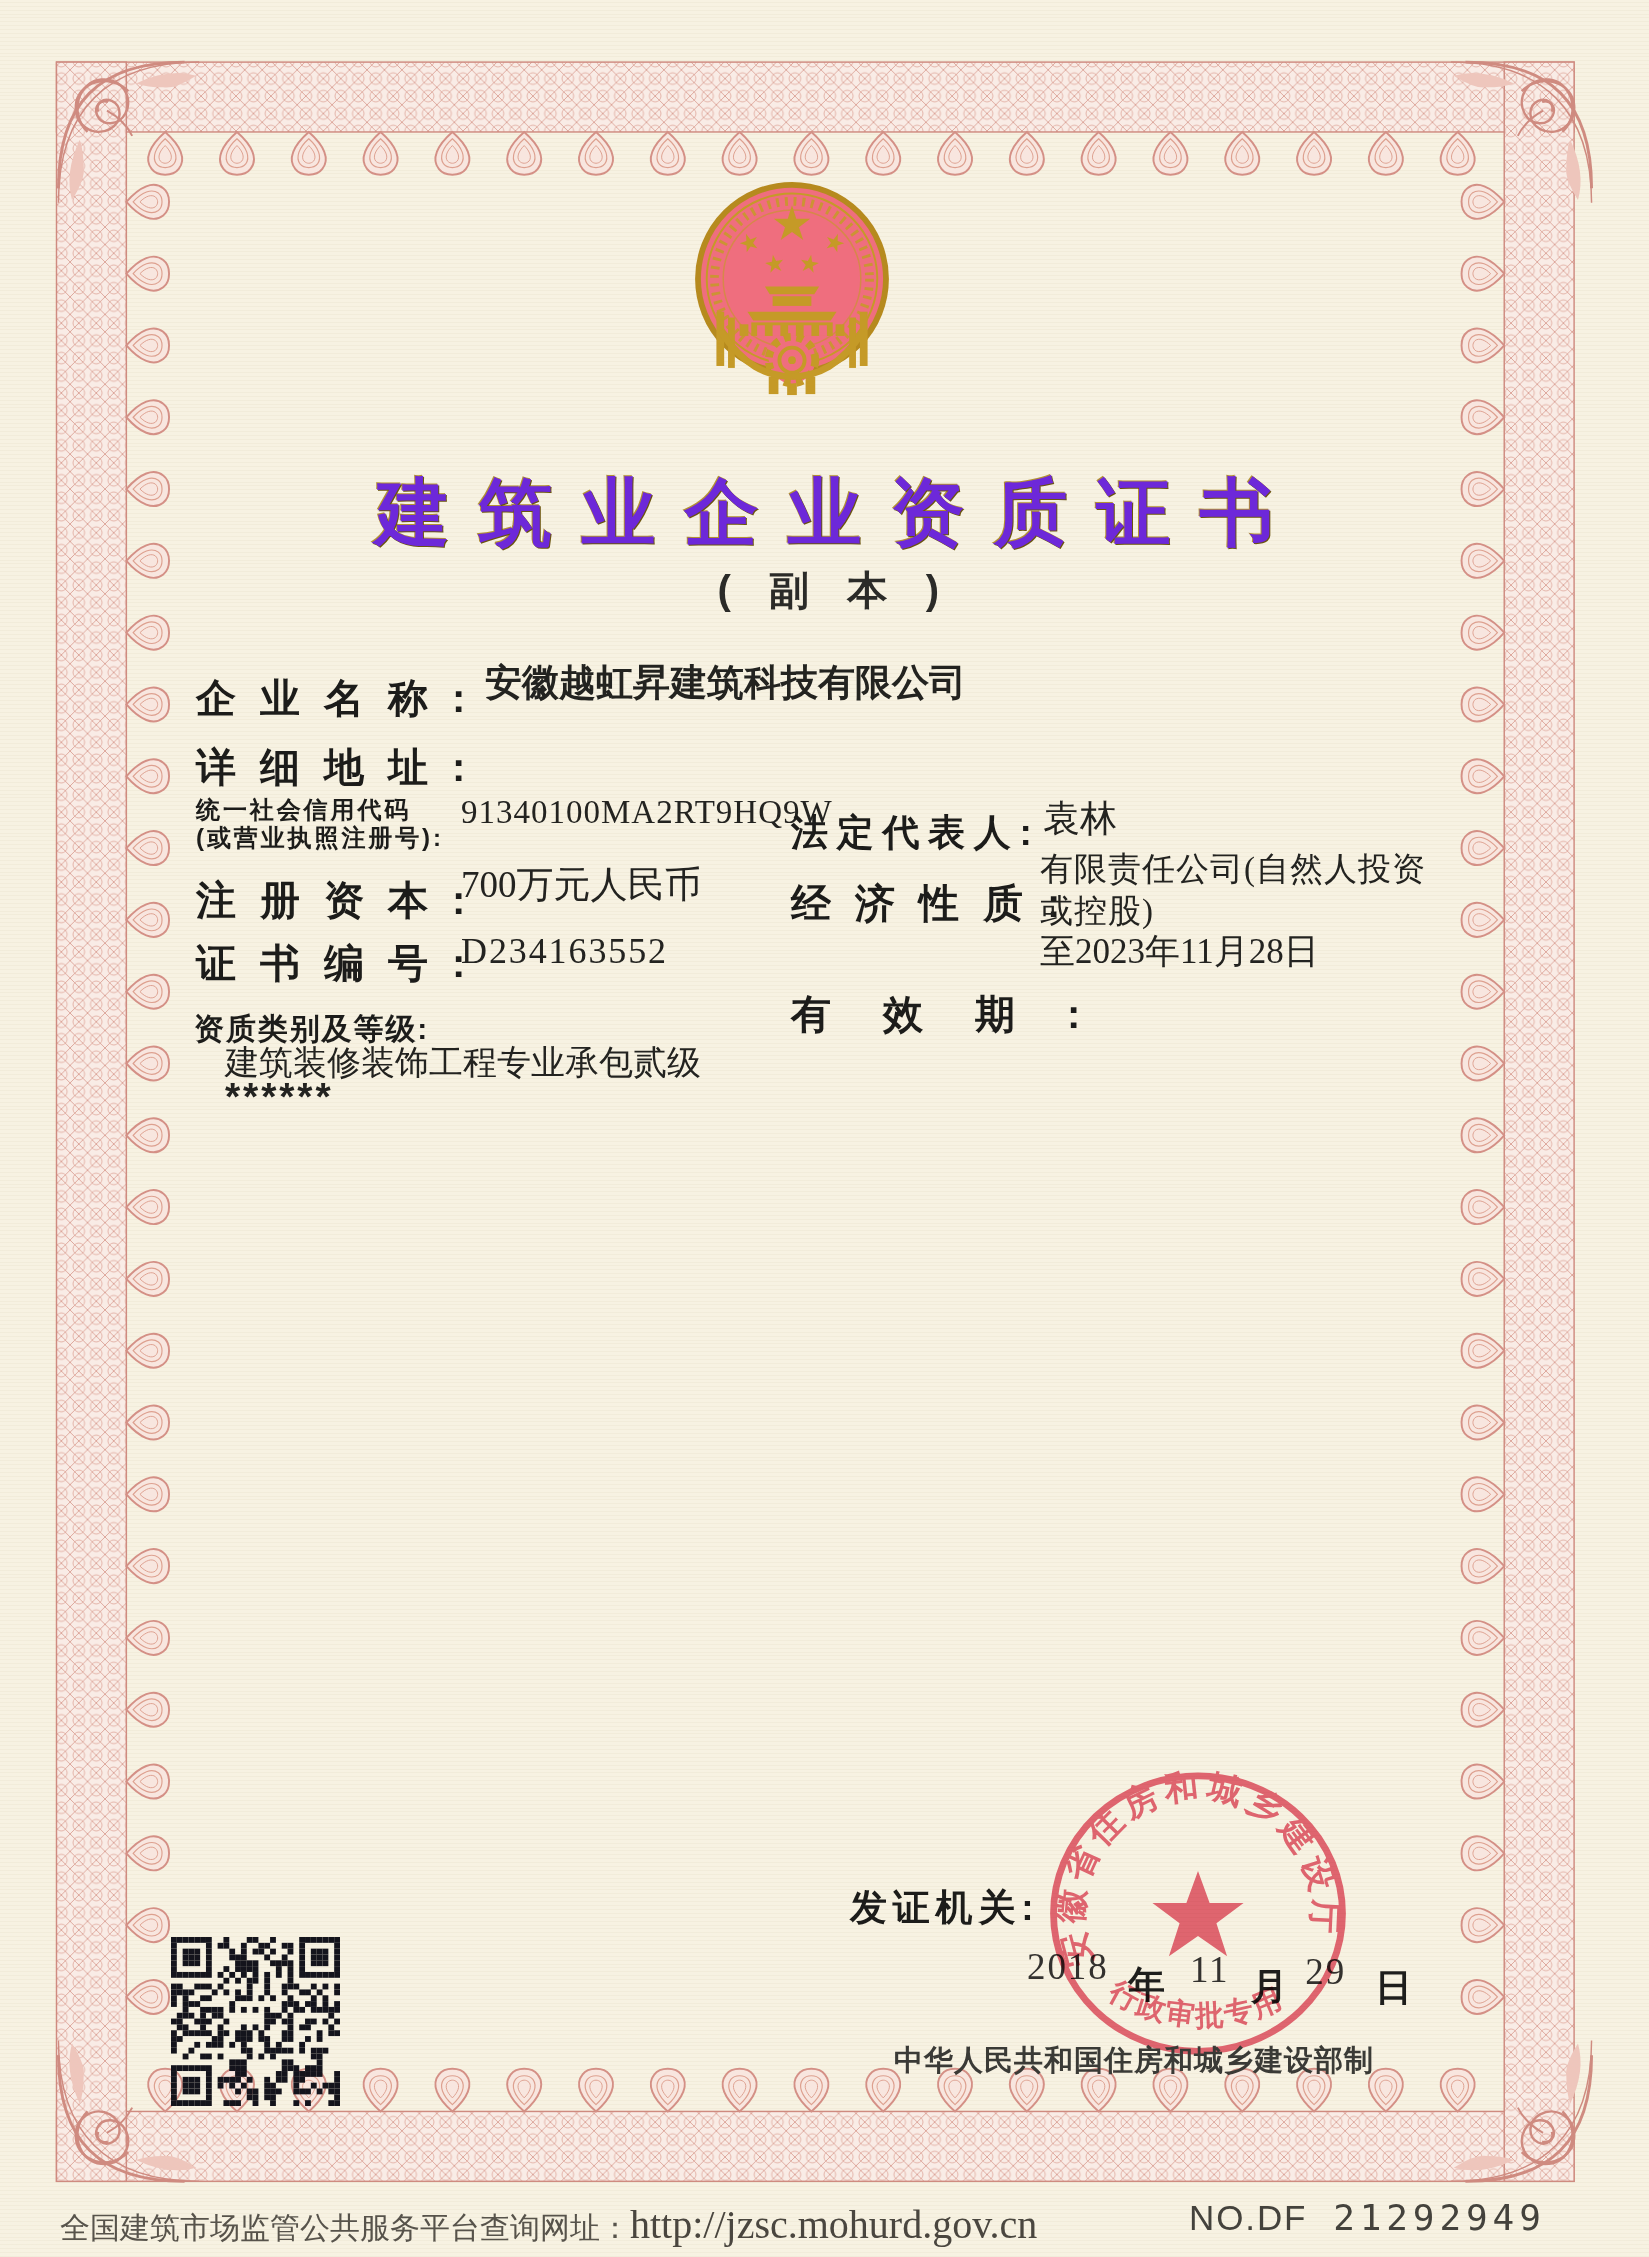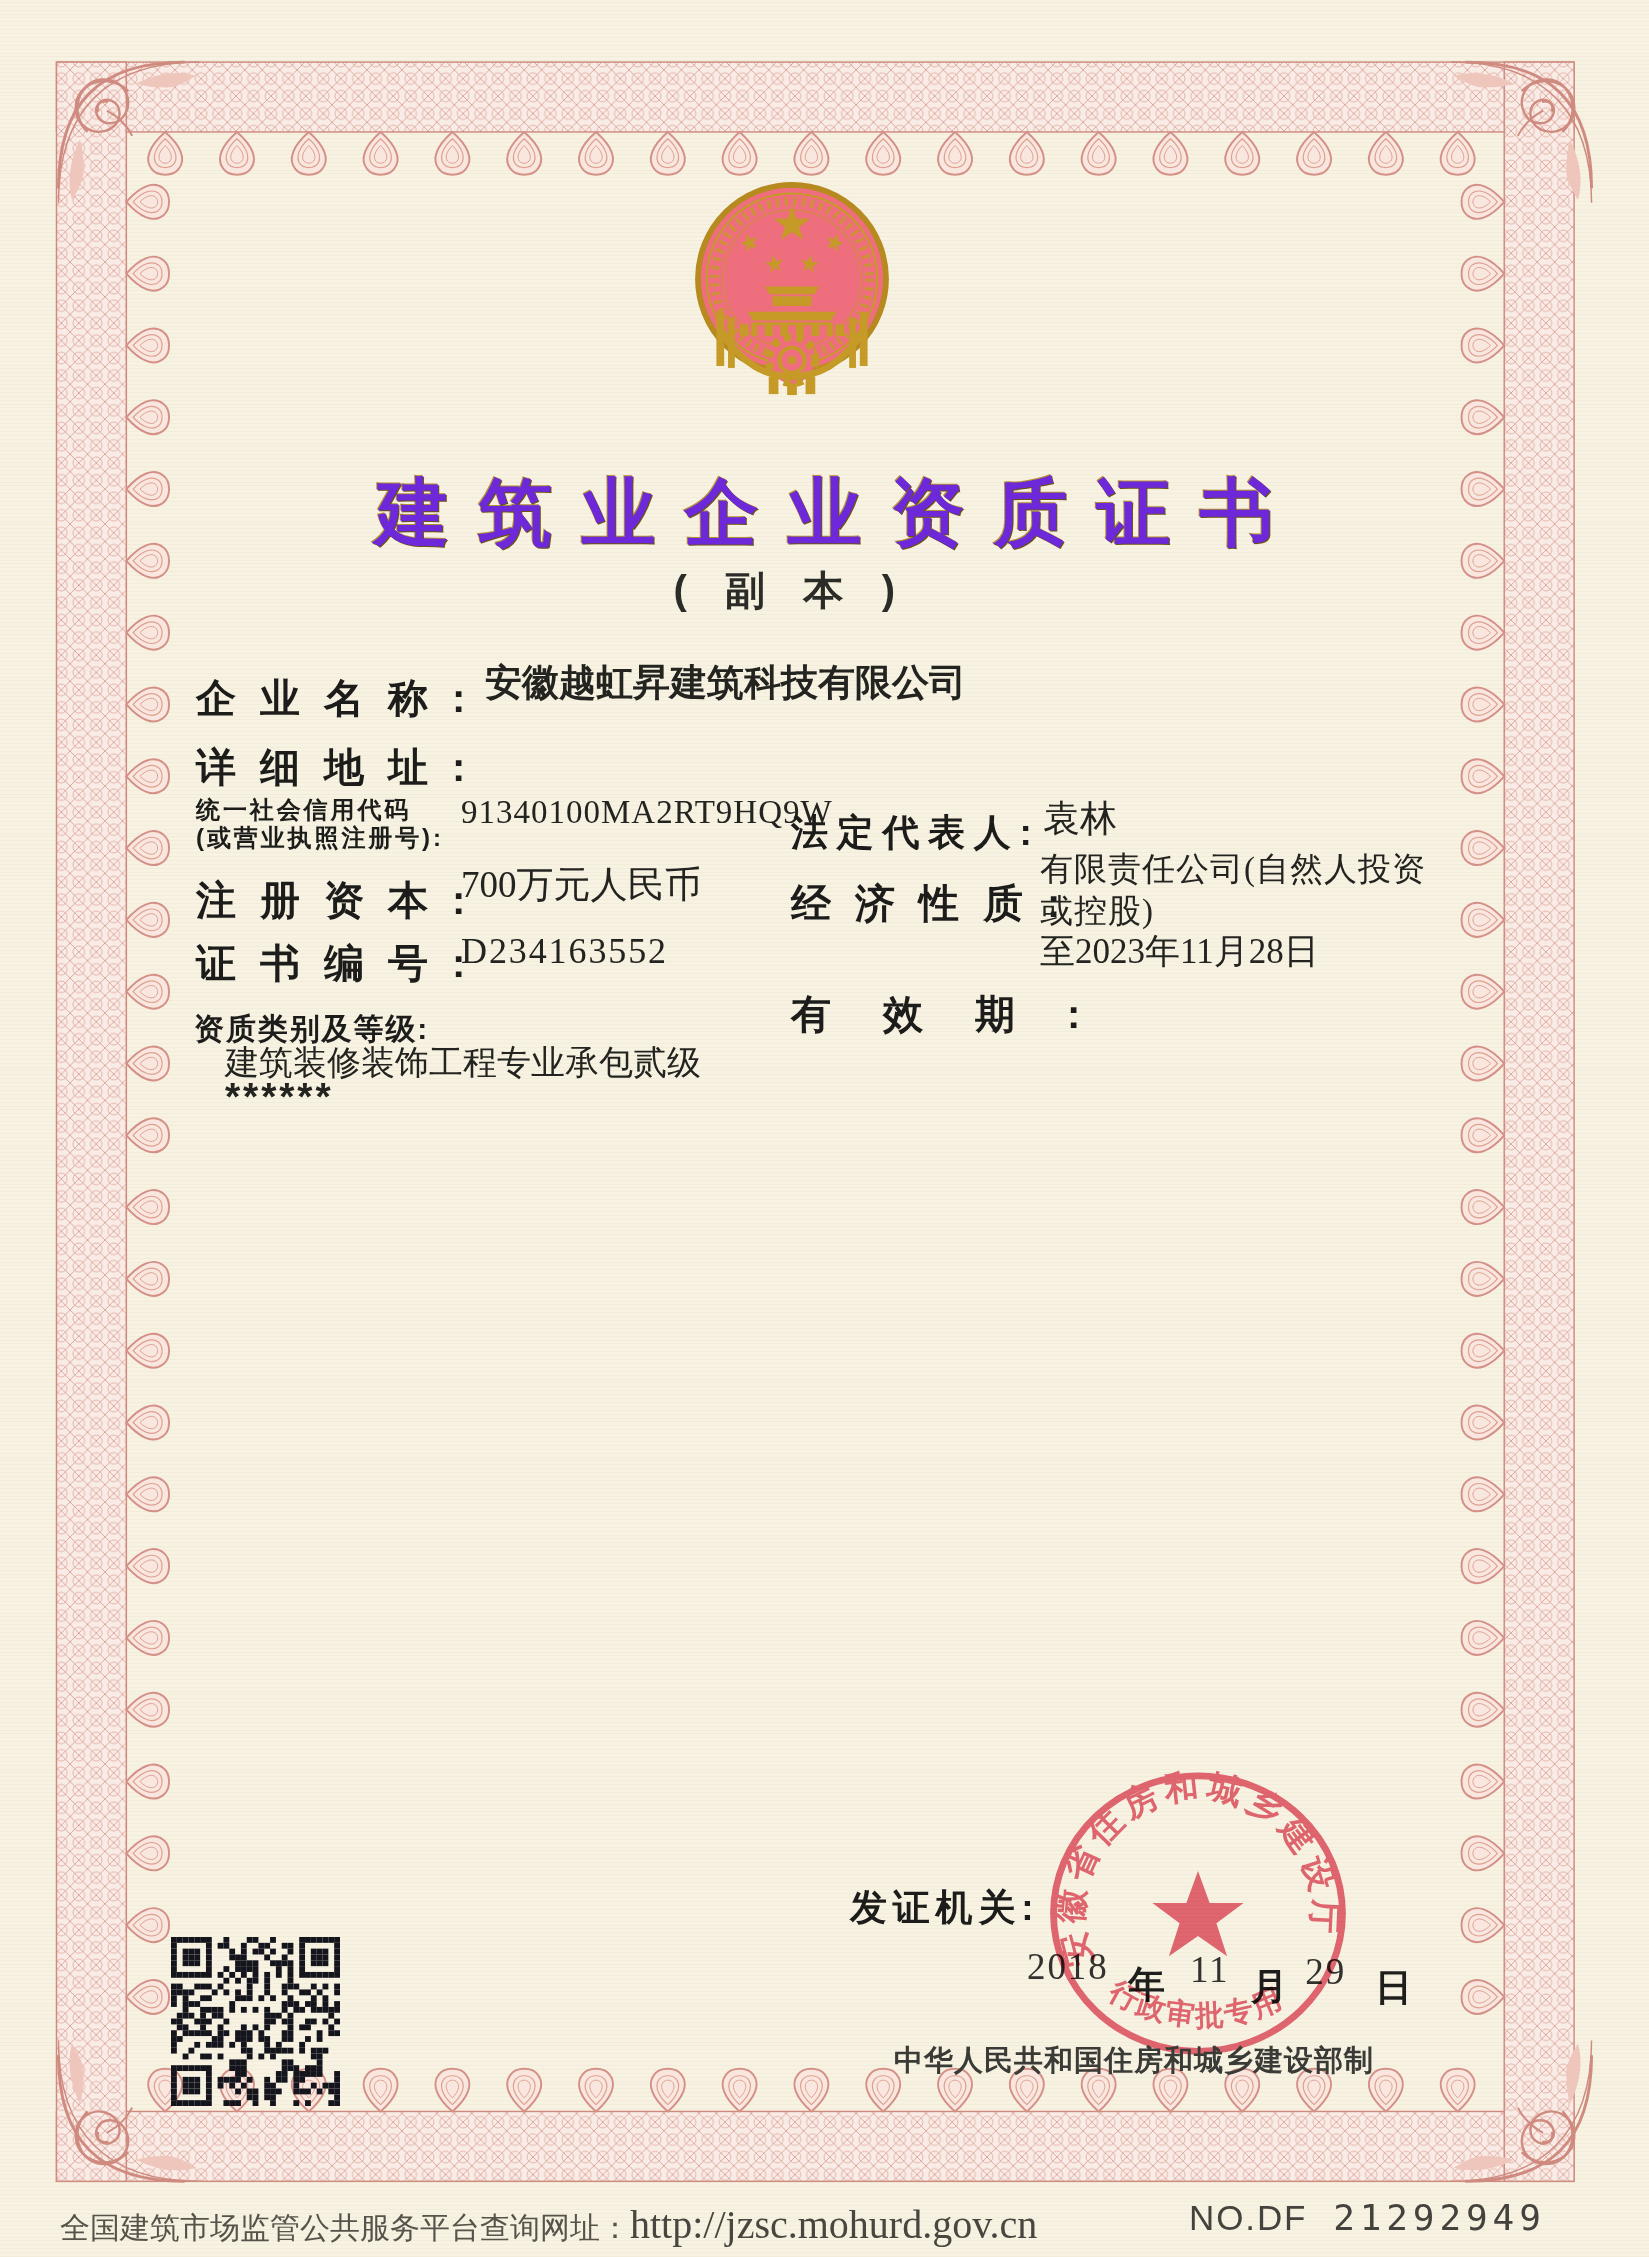--- a/index.html
+++ b/index.html
@@ -16,21 +16,21 @@
   
   .title{
     left:16px;top:464px;width:1630px;text-align:center;
     font-size:74px;font-weight:700;letter-spacing:29px;color:#6d28d9;
     text-shadow:1px 1px 0 #6b540f, -1px -1px 0 #b39134;
     white-space:nowrap;
     padding-left:8px;
   }
   .subtitle{
     left:0;top:563px;width:1582px;text-align:center;
-    font-size:40px;font-weight:700;letter-spacing:13.6px;color:#2b2b28;white-space:nowrap;
+    font-size:40px;font-weight:700;letter-spacing:13.6px;color:#2b2b28;white-space:nowrap;padding-left:44px;
   }
   
   .lbl{font-weight:700;color:#1c1c1a;white-space:nowrap;}
   .lbl4{font-size:40px;letter-spacing:24px;}
   .lbl5{font-size:37px;letter-spacing:8.7px;}
   .lblv{font-size:40px;letter-spacing:52px;margin-top:48px;}
   .small-lbl{font-size:24px;font-weight:700;line-height:28px;letter-spacing:2.9px;white-space:nowrap;}
   
   .val{font-family:"Liberation Serif", serif;color:#232320;white-space:nowrap;}
   .v38{font-size:37px;}

